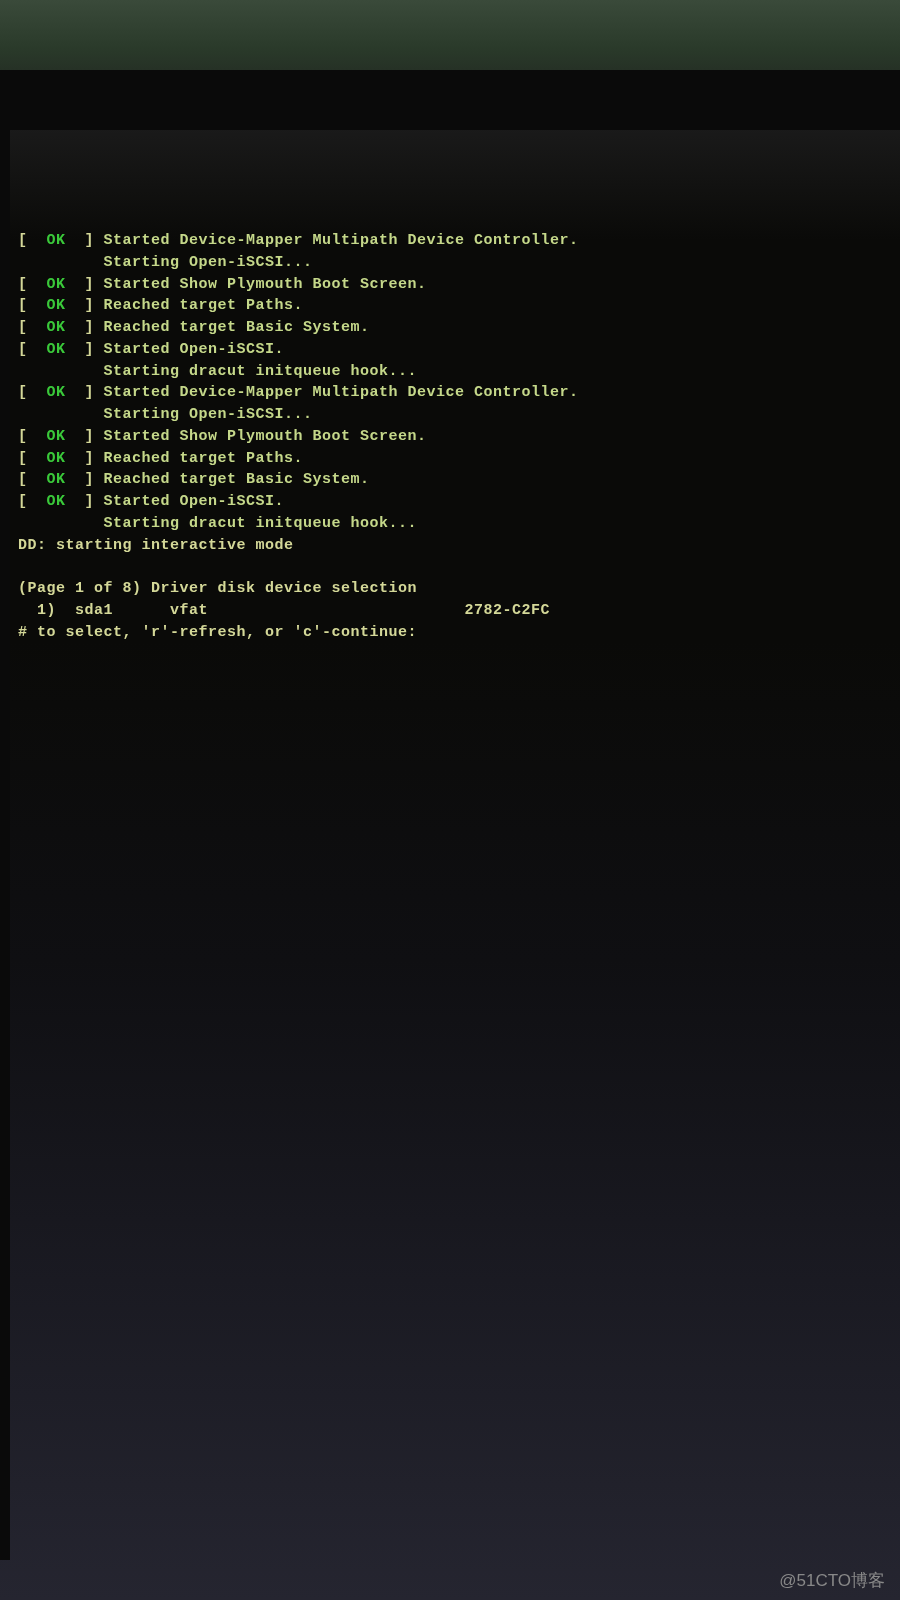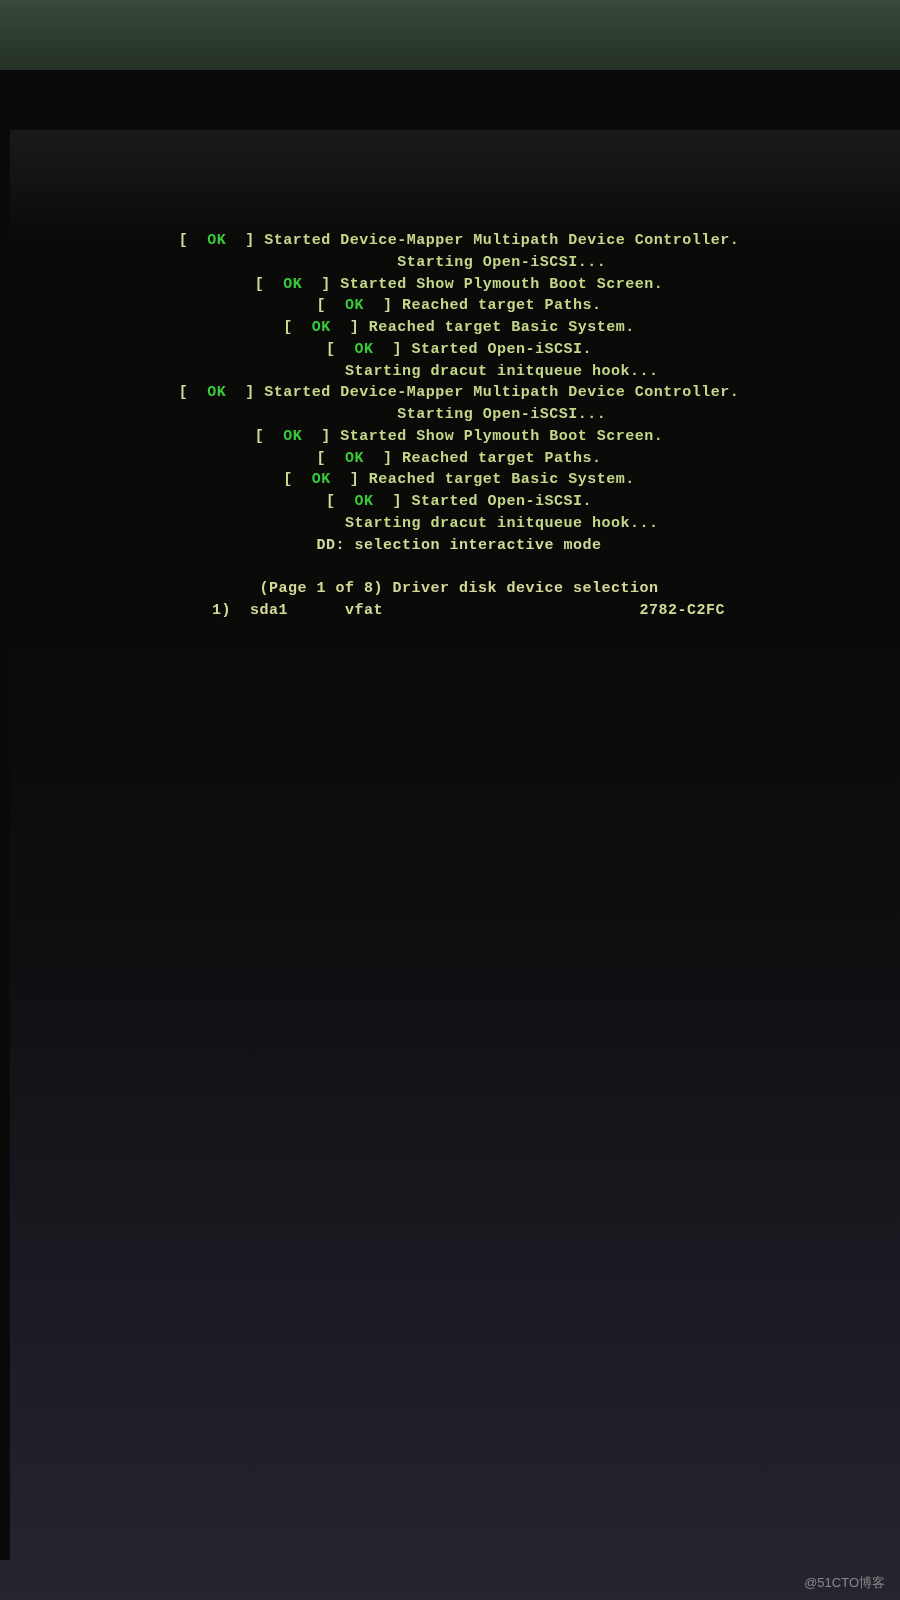--- a/index.html
+++ b/index.html
@@ -46,41 +46,40 @@
       position: absolute;
       top: 230px;
       left: 18px;
       right: 0;
       color: #c5d88a;
       line-height: 1.45;
       letter-spacing: 0.5px;
     }
     .line {
       white-space: pre;
-      text-align: center;
     }
     .bracket {
       color: #d4d898;
     }
     .ok {
       color: #3ac93a;
       font-weight: bold;
     }
     .text {
       color: #c5d88a;
     }
     .yellow {
       color: #d4d898;
     }
     .watermark {
       position: absolute;
       bottom: 8px;
       right: 15px;
       color: #888;
-      font-size: 13px;
+      font-size: 17px;
       font-family: sans-serif;
       font-weight: normal;
     }
   </style>
 </head>
 <body>
 
 <div class="photo-bg"></div>
 <div class="monitor-frame"></div>
 
@@ -94,21 +93,22 @@
       <div class="line"><span class="bracket">[  </span><span class="ok">OK</span><span class="bracket">  ] </span><span class="text">Started Open-iSCSI.</span></div>
       <div class="line"><span class="text">         Starting dracut initqueue hook...</span></div>
       <div class="line"><span class="bracket">[  </span><span class="ok">OK</span><span class="bracket">  ] </span><span class="text">Started Device-Mapper Multipath Device Controller.</span></div>
       <div class="line"><span class="text">         Starting Open-iSCSI...</span></div>
       <div class="line"><span class="bracket">[  </span><span class="ok">OK</span><span class="bracket">  ] </span><span class="text">Started Show Plymouth Boot Screen.</span></div>
       <div class="line"><span class="bracket">[  </span><span class="ok">OK</span><span class="bracket">  ] </span><span class="text">Reached target Paths.</span></div>
       <div class="line"><span class="bracket">[  </span><span class="ok">OK</span><span class="bracket">  ] </span><span class="text">Reached target Basic System.</span></div>
       <div class="line"><span class="bracket">[  </span><span class="ok">OK</span><span class="bracket">  ] </span><span class="text">Started Open-iSCSI.</span></div>
       <div class="line"><span class="text">         Starting dracut initqueue hook...</span></div>
     </div>
-  <div class="line yellow">DD: selection interactive mode</div>
+  <div class="line yellow">DD: starting interactive mode</div>
   <div class="line">&nbsp;</div>
   <div class="line yellow">(Page 1 of 8) Driver disk device selection</div>
   <div id="device-list">
       <div class="line yellow">  1)  sda1      vfat                           2782-C2FC</div>
     </div>
+  <div class="line yellow"># to select, 'r'-refresh, or 'c'-continue:</div>
 </div>
 
 <div class="watermark">@51CTO博客</div>
 
 </body></html>

